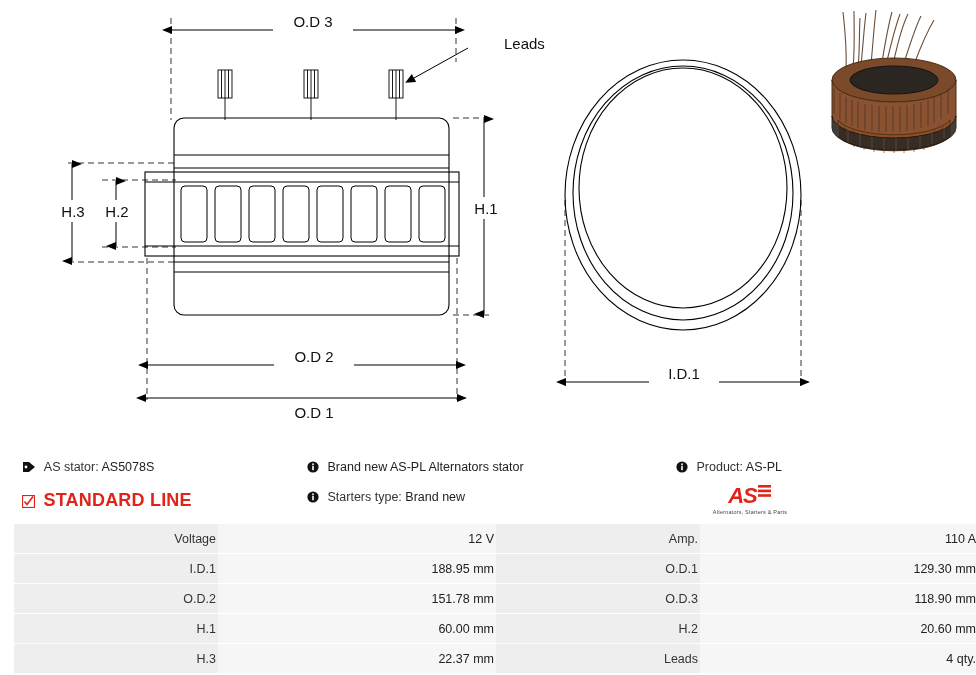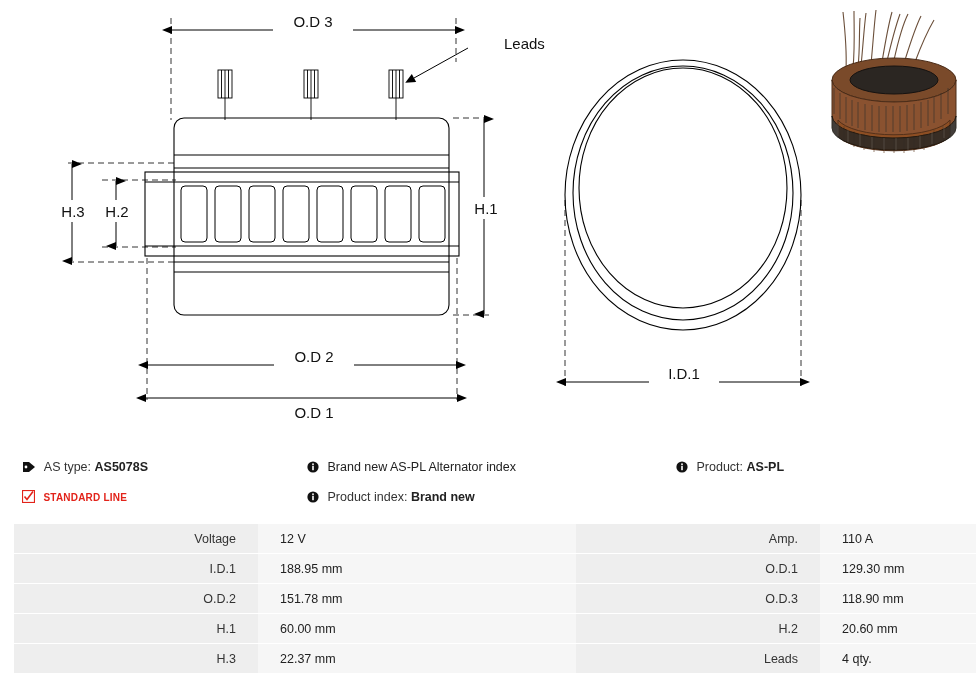--- a/index.html
+++ b/index.html
@@ -46,31 +46,31 @@
     top: 448px;
     width: 976px;
     height: 72px;
   }
   .info-row {
     position: absolute;
     font-size: 12.5px;
     color: #222;
     white-space: nowrap;
   }
-  .info-row b { font-weight: bold; }
+  .info-row b { font-weight: normal; }
   .tag-icon {
     display: inline-block;
     vertical-align: -2px;
     margin-right: 5px;
   }
   .info-label { color: #333; }
   .std-line {
     color: #e2231a;
     font-weight: bold;
-    font-size: 10px;
+    font-size: 18px;
     letter-spacing: 0.2px;
   }
   .check-box {
     display: inline-block;
     vertical-align: -2px;
     margin-right: 5px;
   }
 
   
   #as-pl-logo {
@@ -107,32 +107,33 @@
     position: absolute;
     left: 14px;
     top: 524px;
     width: 948px;
     border-collapse: collapse;
     table-layout: fixed;
     font-size: 12.5px;
   }
   #spec-table td {
     height: 29px;
-    padding: 0 22px;
+    padding: 0 2px;
     border-bottom: 1px solid #ffffff;
     vertical-align: middle;
   }
   #spec-table td.k {
     background: #eeeeee;
     text-align: right;
     color: #333;
     width: 200px;
   }
   #spec-table td.v {
     background: #f6f6f6;
+    text-align: right;
     color: #222;
     width: 274px;
   }
   #spec-table tr.last td { border-bottom: none; }
 </style>
 </head>
 <body>
 
 <div id="diagram-area">
 
@@ -345,21 +346,21 @@
 
 <div id="info-strip">
 
   <div class="info-row" style="left:22px; top:12px;">
     <span class="tag-icon">
       <svg width="14" height="12" viewBox="0 0 14 12">
         <path d="M1,1 L7,1 L13,6 L7,11 L1,11 Z" fill="#111"></path>
         <circle cx="4" cy="6" r="1.4" fill="#fff"></circle>
       </svg>
     </span>
-    <span class="info-label">AS type:</span>
+    <span class="info-label">AS stator:</span>
     <b>AS5078S</b>
   </div>
 
   <div class="info-row" style="left:22px; top:42px;">
     <span class="check-box">
       <svg width="13" height="13" viewBox="0 0 13 13">
         <rect x="0.5" y="0.5" width="12" height="12" fill="none" stroke="#e2231a" stroke-width="1.2"></rect>
         <path d="M2.5,6.5 L5,9.5 L11,1.5" fill="none" stroke="#e2231a" stroke-width="1.6"></path>
       </svg>
     </span>
@@ -367,47 +368,55 @@
   </div>
 
   <div class="info-row" style="left:307px; top:12px;">
     <span class="tag-icon">
       <svg width="12" height="12" viewBox="0 0 12 12">
         <circle cx="6" cy="6" r="5.6" fill="#111"></circle>
         <rect x="5.2" y="4.8" width="1.6" height="4.4" fill="#fff"></rect>
         <rect x="5.2" y="2.4" width="1.6" height="1.7" fill="#fff"></rect>
       </svg>
     </span>
-    <span>Brand new AS-PL Alternator index</span>
+    <span>Brand new AS-PL Alternators stator</span>
   </div>
 
   <div class="info-row" style="left:307px; top:42px;">
     <span class="tag-icon">
       <svg width="12" height="12" viewBox="0 0 12 12">
         <circle cx="6" cy="6" r="5.6" fill="#111"></circle>
         <rect x="5.2" y="4.8" width="1.6" height="4.4" fill="#fff"></rect>
         <rect x="5.2" y="2.4" width="1.6" height="1.7" fill="#fff"></rect>
       </svg>
     </span>
-    <span class="info-label">Product index:</span>
+    <span class="info-label">Starters type:</span>
     <b>Brand new</b>
   </div>
 
   <div class="info-row" style="left:676px; top:12px;">
     <span class="tag-icon">
       <svg width="12" height="12" viewBox="0 0 12 12">
         <circle cx="6" cy="6" r="5.6" fill="#111"></circle>
         <rect x="5.2" y="4.8" width="1.6" height="4.4" fill="#fff"></rect>
         <rect x="5.2" y="2.4" width="1.6" height="1.7" fill="#fff"></rect>
       </svg>
     </span>
     <span class="info-label">Product:</span>
     <b>AS-PL</b>
   </div>
 
+  <div id="as-pl-logo">
+    <span class="logo-mark">AS</span><span class="logo-bars"><svg width="14" height="16" viewBox="0 0 14 16">
+          <rect x="0" y="1" width="13" height="2.6" fill="#e2231a"></rect>
+          <rect x="0" y="5.6" width="13" height="2.6" fill="#e2231a"></rect>
+          <rect x="0" y="10.2" width="13" height="2.6" fill="#e2231a"></rect>
+        </svg></span>
+    <div class="logo-sub">Alternators, Starters &amp; Parts</div>
+  </div>
 </div>
 
 <table id="spec-table">
   <tbody>
     <tr>
       <td class="k">Voltage</td>
       <td class="v">12 V</td>
       <td class="k">Amp.</td>
       <td class="v">110 A</td>
     </tr>

